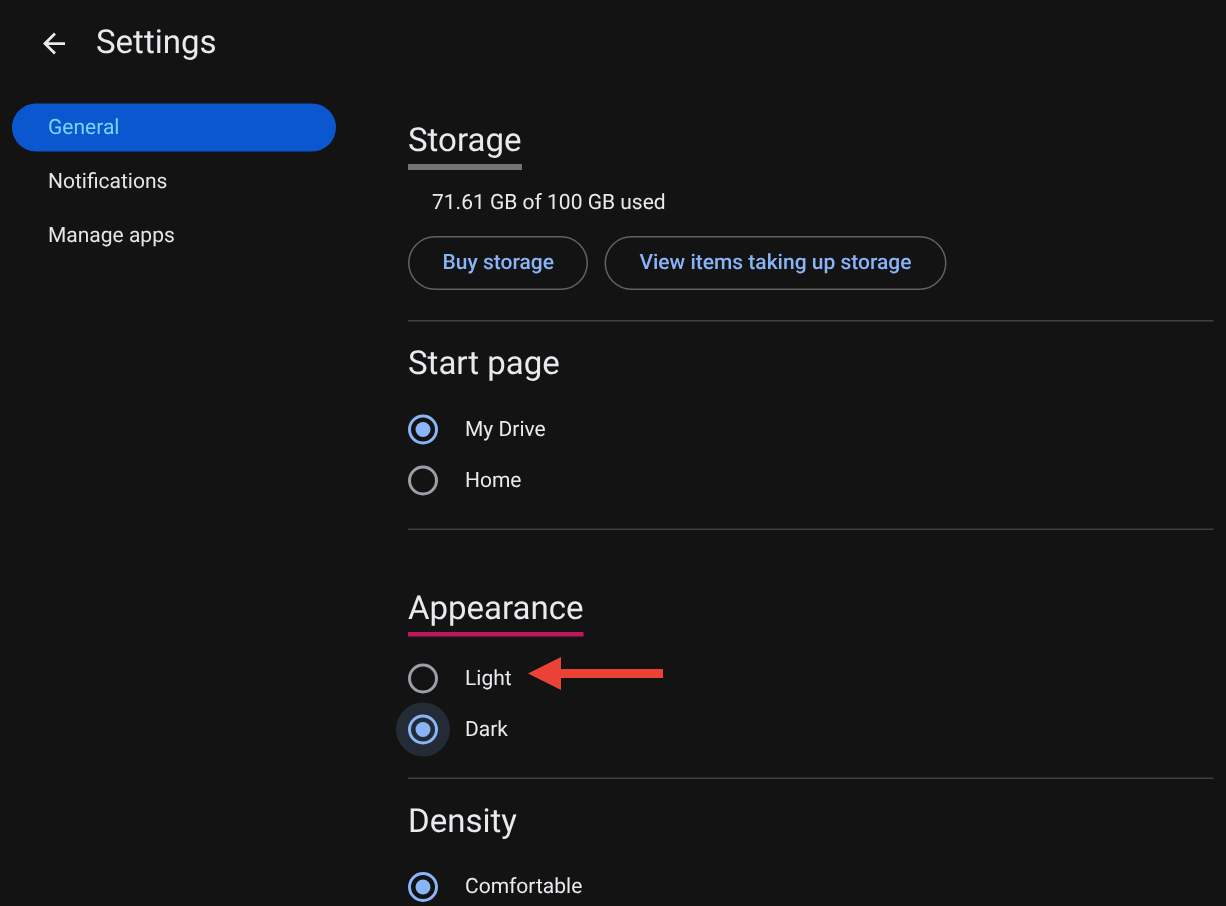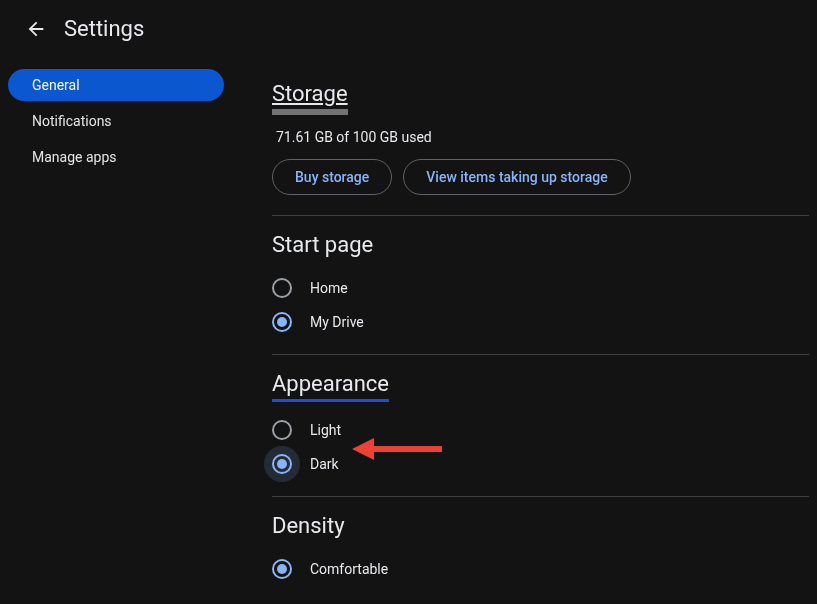--- a/index.html
+++ b/index.html
@@ -37,59 +37,59 @@
     .sidebar-item {
       padding: 8px 24px;
       border-radius: 16px;
       font-size: 14px;
       cursor: pointer;
       margin-bottom: 4px;
       color: #e5e5e5;
     }
     .sidebar-item.active {
       background: #0b57d0;
-      color: #fef9c3;
+      color: #7dd3fc;
     }
     .main {
       flex: 1;
       padding: 8px 0 0 40px;
       overflow-y: auto;
     }
     .section {
       padding: 16px 0 8px 0;
       border-bottom: 1px solid #3c4043;
       margin-right: 8px;
     }
     .section:last-child { border-bottom: none; }
     .section-title {
       font-size: 22px;
       font-weight: 400;
       margin-bottom: 4px;
       display: inline-block;
       padding-bottom: 3px;
     }
-    .storage-title { border-bottom: 6px solid #737373; text-decoration: underline; }
+    .storage-title { border-bottom: 4px solid #737373; }
     .storage-text {
       font-size: 14px;
       color: #e8eaed;
-      margin: 10px 0 14px 4px;
+      margin: 10px 0 14px 16px;
     }
     .button-row { display: flex; gap: 11px; margin-bottom: 12px; }
     .pill-btn {
       border: 1px solid #5f6368;
       background: transparent;
       color: #8ab4f8;
       font-size: 14px;
       font-weight: 500;
       padding: 9px 22px;
       border-radius: 20px;
       cursor: pointer;
       font-family: inherit;
     }
-    .section-title.appearance { border-bottom: 3px solid #1d4ed8; }
+    .section-title.appearance { border-bottom: 3px solid #be185d; margin-top: 24px; }
     .radio-row {
       display: flex;
       align-items: center;
       gap: 18px;
       margin: 14px 0;
       cursor: pointer;
       position: relative;
     }
     .radio {
       width: 20px; height: 20px;
@@ -149,26 +149,26 @@
       <div class="storage-text">71.61 GB of 100 GB used</div>
       <div class="button-row">
         <button class="pill-btn">Buy storage</button>
         <button class="pill-btn">View items taking up storage</button>
       </div>
     </div>
 
     <div class="section">
       <div class="section-title">Start page</div>
       <div class="radio-row">
+        <div class="radio selected"></div>
+        <span class="radio-label">My Drive</span>
+      </div>
+      <div class="radio-row">
         <div class="radio"></div>
         <span class="radio-label">Home</span>
-      </div>
-      <div class="radio-row">
-        <div class="radio selected"></div>
-        <span class="radio-label">My Drive</span>
       </div>
     </div>
 
     <div class="section">
       <span class="section-title appearance">Appearance</span>
       <div class="radio-row">
         <div class="radio"></div>
         <span class="radio-label">Light</span>
       </div>
       <div class="radio-row">

